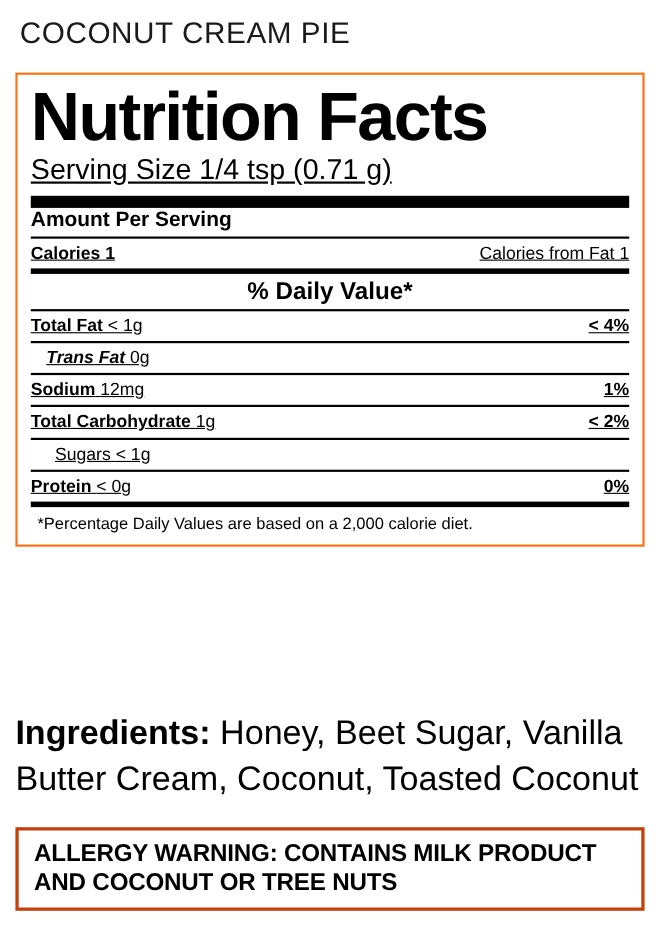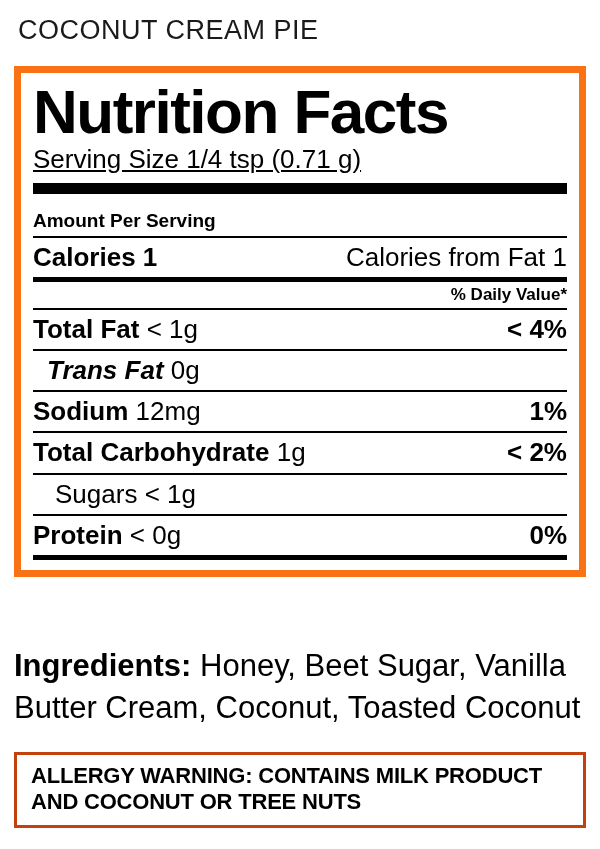--- a/index.html
+++ b/index.html
@@ -36,21 +36,21 @@
     white-space: nowrap;
   }
 
   
   .nf-panel {
     position: absolute;
     left: 14px;
     top: 66px;
     width: 572px;
     box-sizing: border-box;
-    border: 7px solid #f97316;
+    border: 2px solid #f97316;
     padding: 6px 12px 10px 12px;
     background: #fff;
   }
 
   .nf-title {
     font-size: 62px;
     font-weight: 700;
     line-height: 0.95;
     letter-spacing: -1.5px;
     margin: 4px 0 2px 0;
@@ -74,43 +74,44 @@
   }
   .rule-thin {
     border-top: 2px solid #000;
     margin: 0;
   }
 
   .row {
     display: flex;
     justify-content: space-between;
     align-items: flex-start;
-    font-size: 26px;
+    font-size: 16px;
     padding: 4px 0 4px 0;
     line-height: 1.2;
+    text-decoration: underline;
   }
   .row .left { text-align: left; }
   .row .right { text-align: right; font-weight: 700; }
 
   .b { font-weight: 700; }
   .n { font-weight: 400; }
   .it { font-style: italic; font-weight: 700; }
   .indent { padding-left: 14px; }
   .indent2 { padding-left: 22px; }
 
   .amount-row {
     font-size: 19px;
     font-weight: 700;
-    padding: 16px 0 4px 0;
+    padding: 0 0 4px 0;
   }
 
   .dv-row {
-    font-size: 17px;
-    font-weight: 700;
-    text-align: right;
+    font-size: 22px;
+    font-weight: 700;
+    text-align: center;
     padding: 3px 0 3px 0;
   }
 
   .footnote {
     font-size: 15px;
     padding: 7px 0 0 6px;
     font-weight: 400;
   }
 
   
@@ -224,20 +225,21 @@
     <div class="row">
       <span class="left">
         <span class="b">Protein</span>
         <span class="n">&lt; 0g</span>
       </span>
       <span class="right">0%</span>
     </div>
 
     <div class="rule-med"></div>
 
+    <div class="footnote">*Percentage Daily Values are based on a 2,000 calorie diet.</div>
 
   </div>
 
   <div class="ingredients">
     <span class="lbl">Ingredients:</span>
     <span>Honey, Beet Sugar, Vanilla Butter Cream, Coconut, Toasted Coconut</span>
   </div>
 
   <div class="allergy-box">
     <div class="allergy-text">ALLERGY WARNING: CONTAINS MILK PRODUCT AND COCONUT OR TREE NUTS</div>

